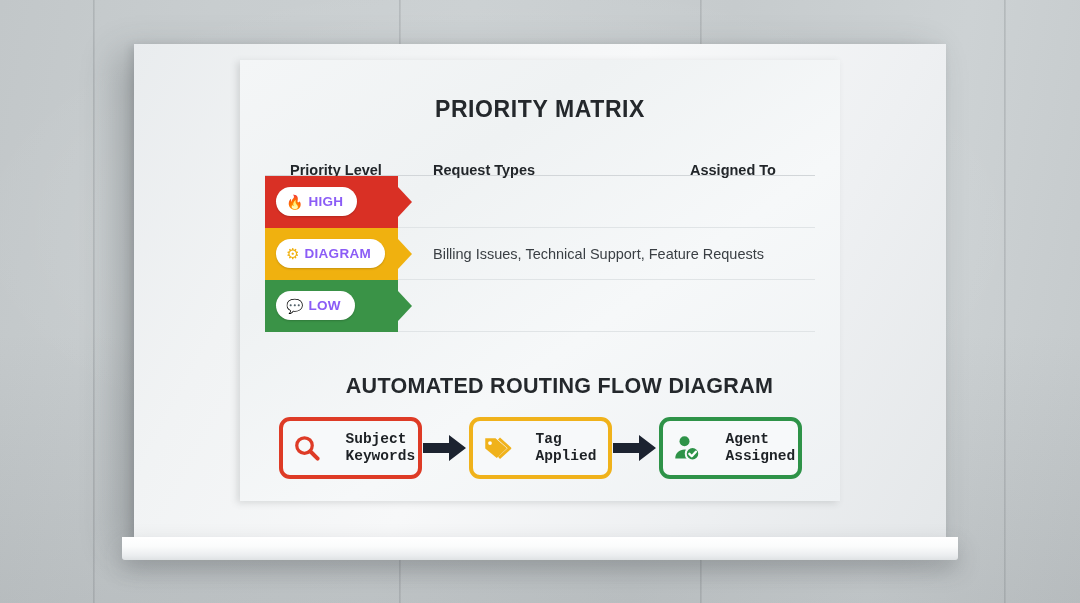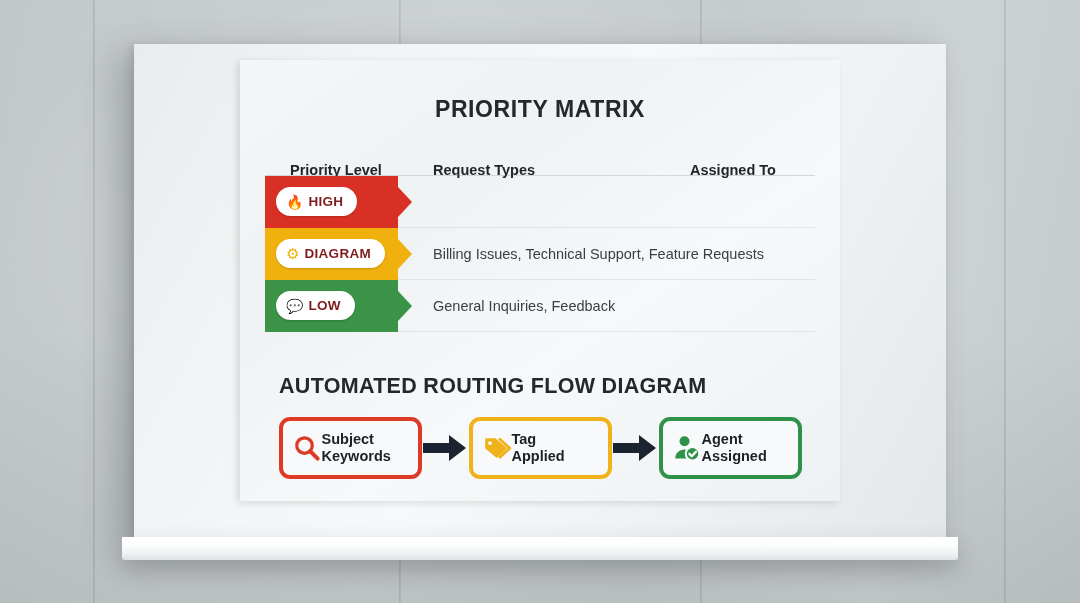--- a/index.html
+++ b/index.html
@@ -94,21 +94,21 @@
   .poster-title {
     text-align: center;
     font-size: 23px;
     font-weight: bold;
     letter-spacing: 0.6px;
     color: #24282c;
     margin-top: 36px;
   }
 
   .flow-title {
-    text-align: left;
+    text-align: center;
     font-size: 21.5px;
     font-weight: bold;
     letter-spacing: 0.3px;
     color: #24282c;
     margin-top: 42px;
     padding-left: 39px;
   }
 
   
   .matrix {
@@ -185,21 +185,21 @@
     display: flex;
     align-items: center;
     gap: 5px;
     padding: 0 14px 0 10px;
     box-shadow: 0 1px 2px rgba(0,0,0,0.18);
   }
   .pill .glyph { font-size: 14px; line-height: 1; }
   .pill .plabel {
     font-size: 13.5px;
     font-weight: bold;
-    color: #7f1d1d;
+    color: #8b5cf6;
     letter-spacing: 0.3px;
   }
 
   .row-text {
     position: absolute;
     left: 168px;
     top: 0;
     height: 52px;
     display: flex;
     align-items: center;
@@ -218,22 +218,23 @@
   }
 
   .node {
     width: 143px;
     height: 62px;
     border-radius: 11px;
     border: 4px solid #000;
     background: #f7f9fa;
     display: flex;
     align-items: center;
-    gap: 0;
+    gap: 24px;
     padding: 0 9px;
+    font-family: Liberation Mono, monospace;
   }
   .node .nlabel {
     font-size: 14.5px;
     font-weight: bold;
     color: #1d2125;
     line-height: 1.16;
     white-space: pre-line;
   }
   .node .nicon { flex: 0 0 auto; display: flex; align-items: center; }
 
@@ -298,21 +299,20 @@
 
           <div class="row">
             <div class="band" style="color:#3A9347">
               <div class="band-body" style="background:#3A9347"></div>
               <div class="band-arrow"></div>
               <div class="pill">
                 <span class="glyph">💬</span>
                 <span class="plabel">LOW</span>
               </div>
             </div>
-            <div class="row-text">General Inquiries, Feedback</div>
           </div>
 
         </div>
       </div>
 
       <div class="flow-title">AUTOMATED ROUTING FLOW DIAGRAM</div>
 
       <div class="flow">
 
         <div class="node" style="border-color:#DE3B26">

